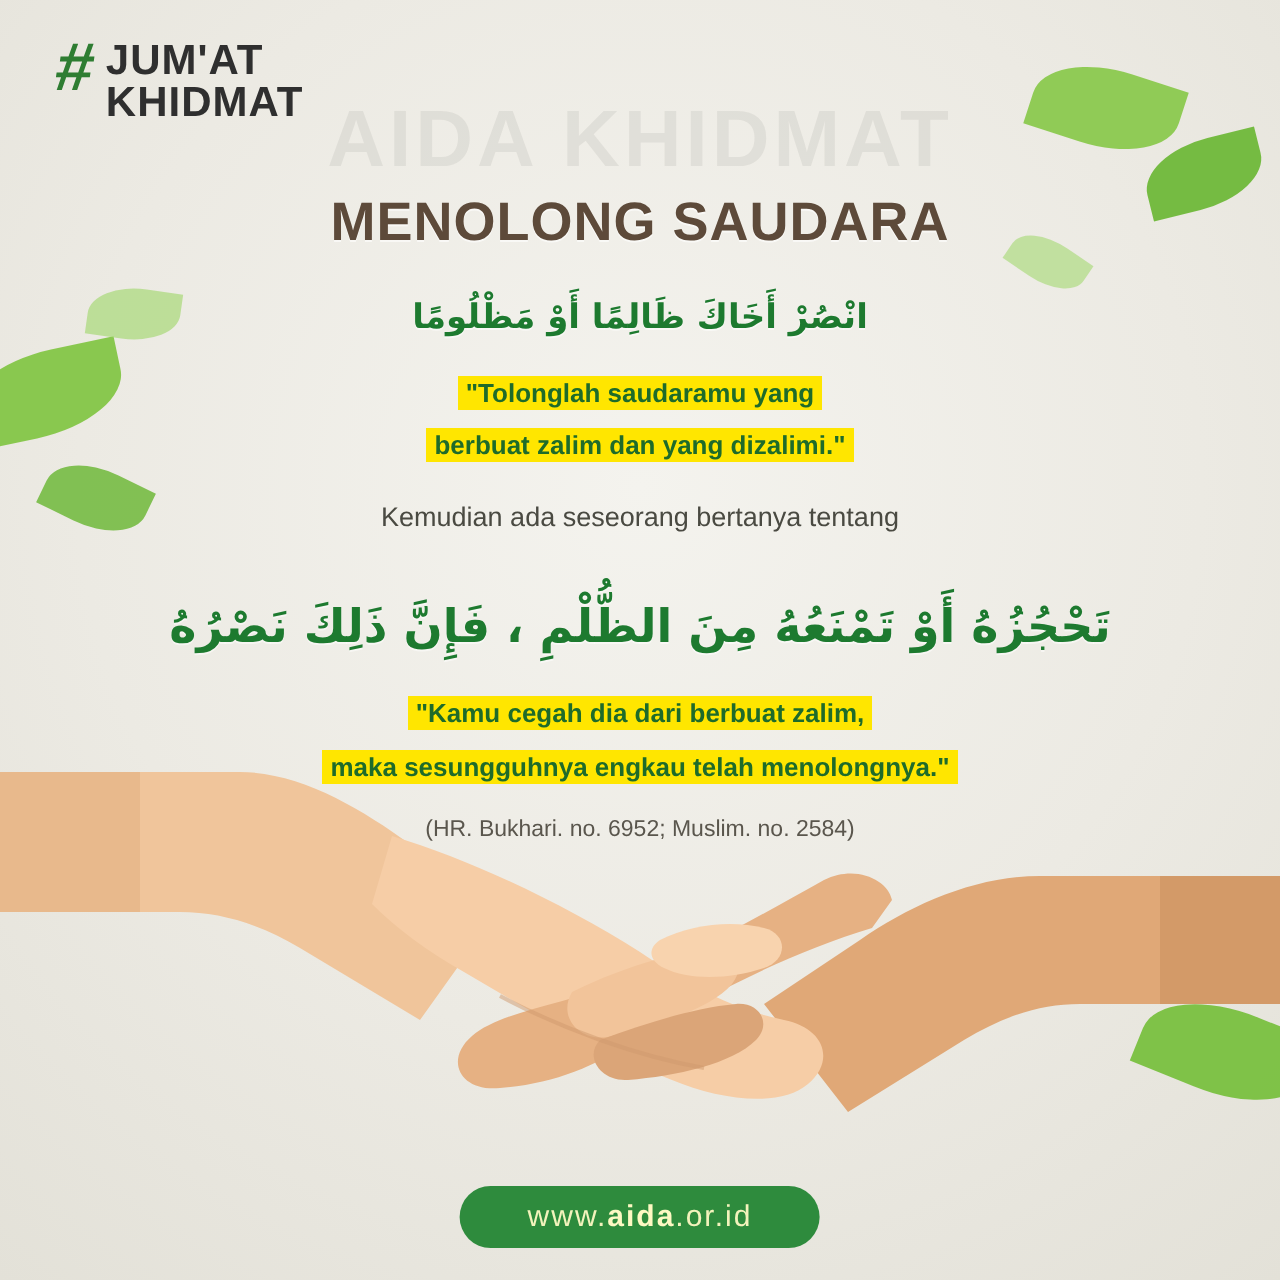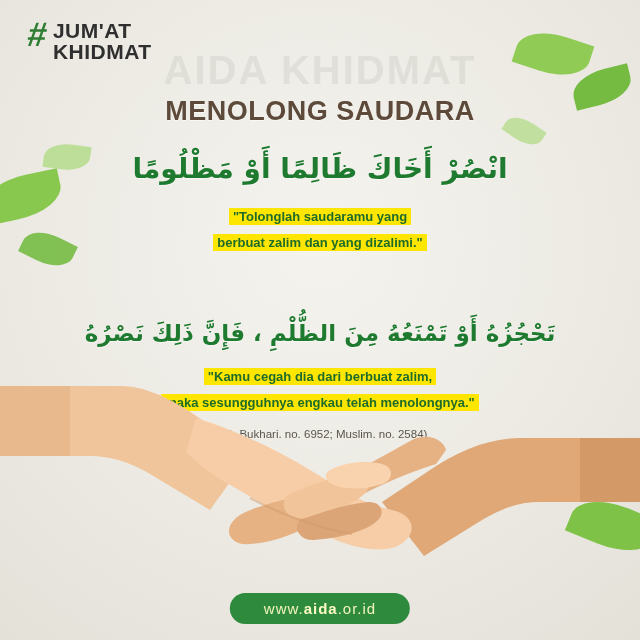--- a/index.html
+++ b/index.html
@@ -106,21 +106,21 @@
     color: #4a4a42;
     line-height: 1.45;
     margin: 0 auto 10px auto;
     max-width: 420px;
   }
   .arabic {
     font-family: "DejaVu Sans", sans-serif;
     direction: rtl;
     color: #1d7a2f;
     font-weight: bold;
-    font-size: 28px;
+    font-size: 17px;
     line-height: 1.7;
     margin: 6px 0 10px 0;
     text-shadow: 0 1px 0 rgba(255,255,255,0.5);
   }
   .arabic.second { font-size: 23px; }
   .highlight-wrap {
     margin: 8px 0 12px 0;
     line-height: 1.65;
   }
   .highlight {
@@ -200,21 +200,21 @@
 
 
     <div class="arabic">انْصُرْ أَخَاكَ ظَالِمًا أَوْ مَظْلُومًا</div>
 
     <div class="highlight-wrap">
       <span class="highlight">"Tolonglah saudaramu yang</span><br>
       <span class="highlight">berbuat zalim dan yang dizalimi."</span>
     </div>
 
     <p class="mid-text">
-      <br>
+      <span>Kemudian ada seseorang bertanya tentang</span><br>
       <br>
     </p>
 
     <div class="arabic second">تَحْجُزُهُ أَوْ تَمْنَعُهُ مِنَ الظُّلْمِ ، فَإِنَّ ذَلِكَ نَصْرُهُ</div>
 
     <div class="highlight-wrap">
       <span class="highlight">"Kamu cegah dia dari berbuat zalim,</span><br>
       <span class="highlight">maka sesungguhnya engkau telah menolongnya."</span>
     </div>
 

